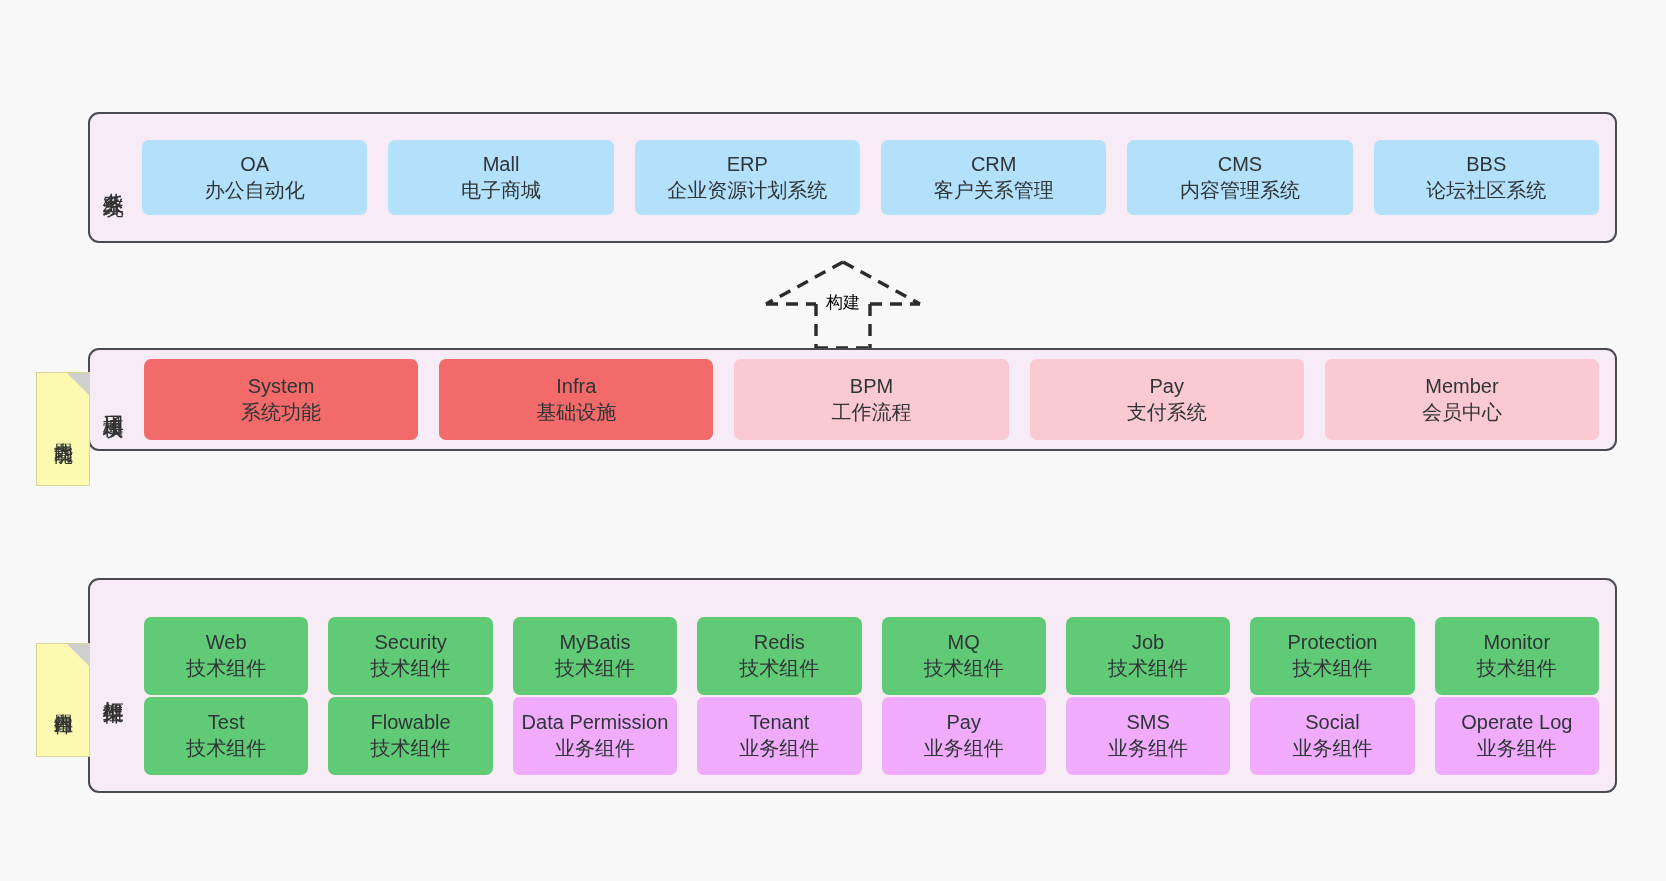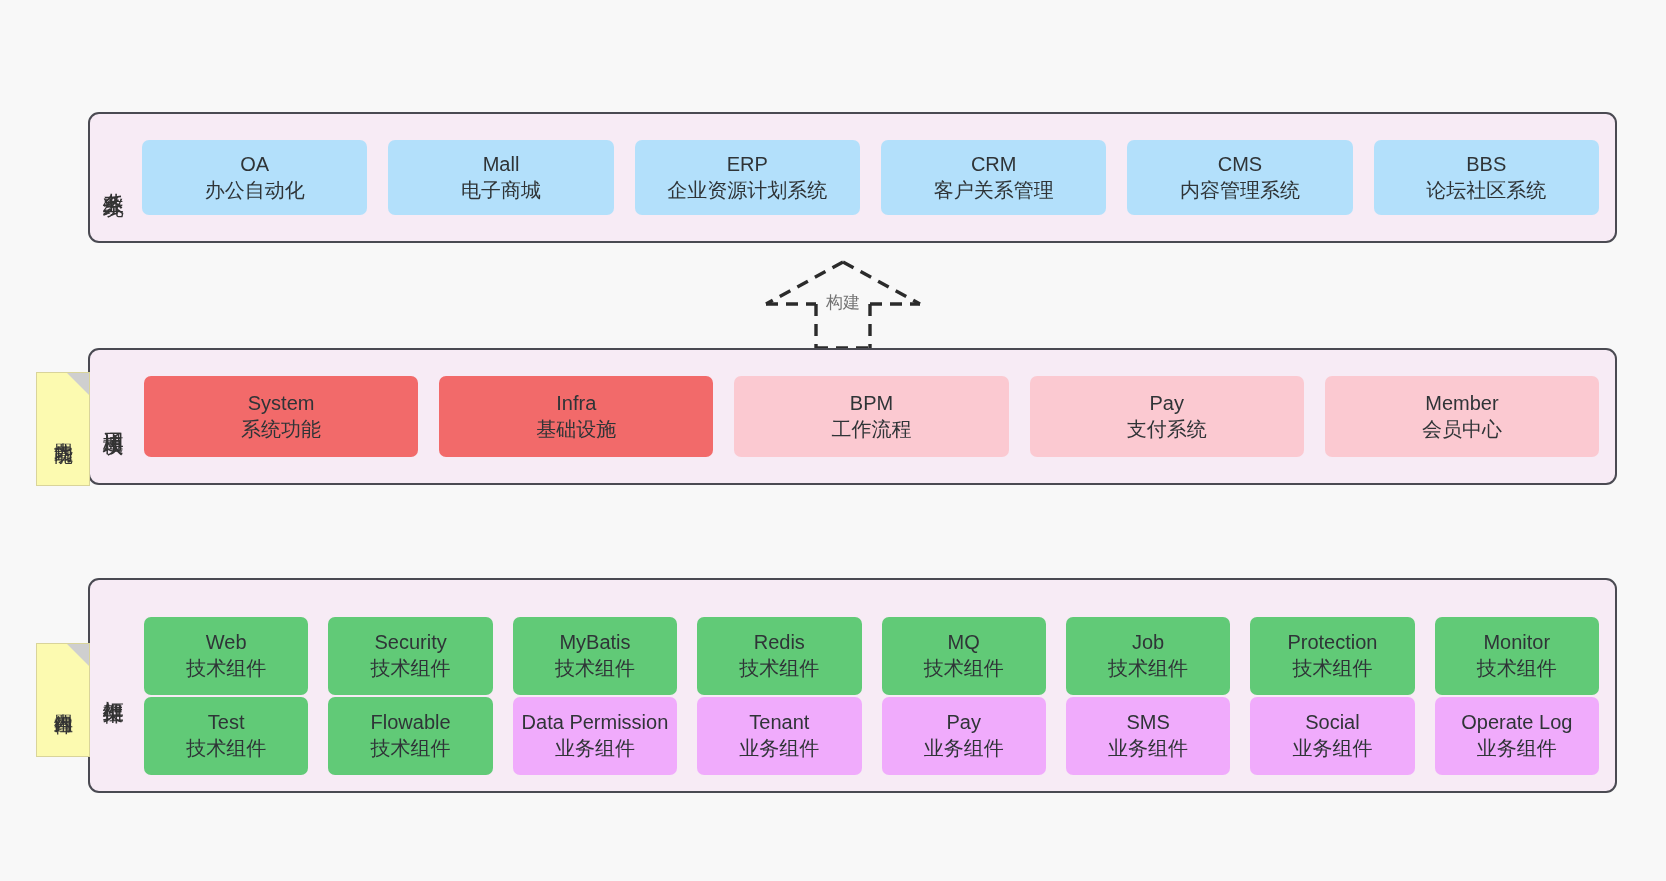--- a/index.html
+++ b/index.html
@@ -70,21 +70,21 @@
 
   
   .c-blue       {background:#b3e0fb;}
   .c-red        {background:#f26a6a;}
   .c-pink       {background:#fbc9d1;}
   .c-green      {background:#61ca77;}
   .c-greenlight {background:#f0abfc;}
 
   
   #layer-business {left:88px; top:112px;  width:1529px; height:131px;}
-  #layer-common   {left:88px; top:348px;  width:1529px; height:137px;}
+  #layer-common   {left:88px; top:348px;  width:1529px; height:103px;}
   #layer-framework{left:88px; top:578px;  width:1529px; height:215px;}
 
   #layer-business  .cells{padding-left:6px;}
   #layer-business  .cell-row{gap:21px;}
   #layer-business  .cell{height:75px;}
 
   #layer-common    .cell-row{gap:21px;}
   #layer-common    .cell{height:81px;}
 
   #layer-framework .cells{gap:2px;padding-left:8px;margin-top:20px;}
@@ -93,21 +93,21 @@
 
   
   .arrow{position:absolute;width:170px;height:92px;}
   .arrow svg{position:absolute;left:0;top:0;overflow:visible;}
   .arrow .arrow-label{
     position:absolute;
     left:50%;
     transform:translateX(-50%);
     top:33px;
     font-size:17px;
-    color:#737373;
+    color:#000000;
     background:transparent;
     white-space:nowrap;
     padding:0 2px;
   }
   #arrow-build{left:758px;top:258px;}
   #arrow-impl {left:772px;top:492px;}
 
   
   .note{
     position:absolute;

